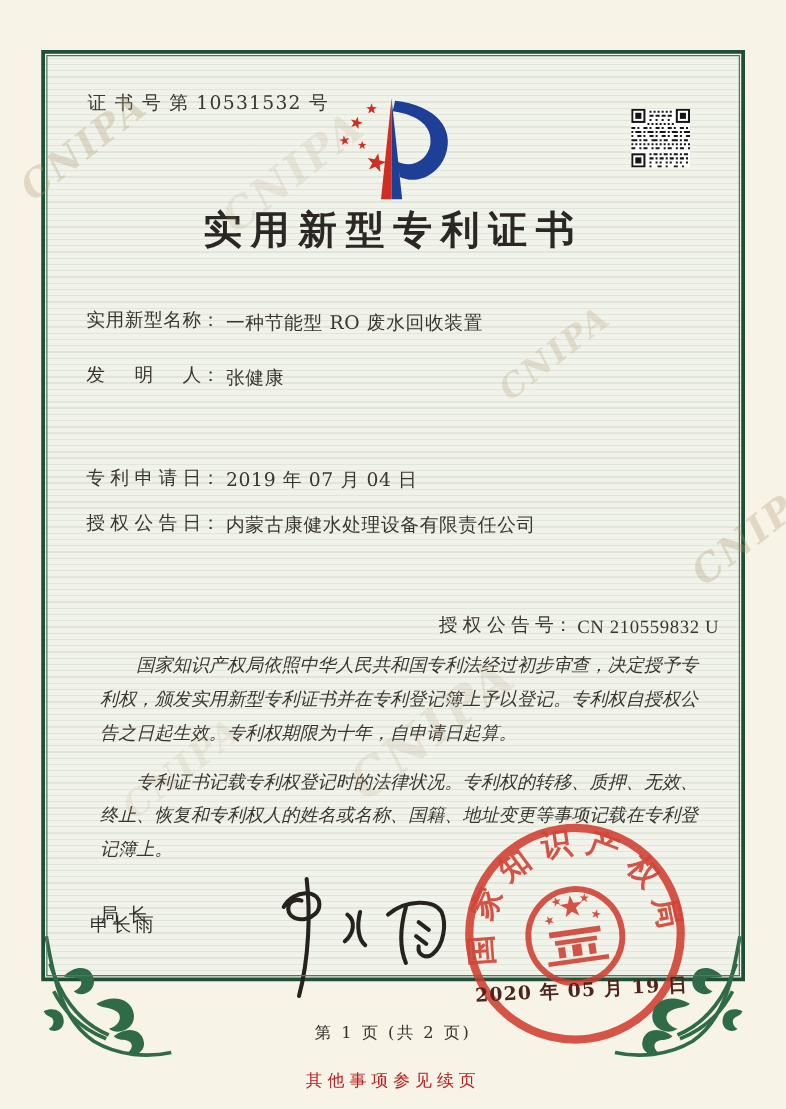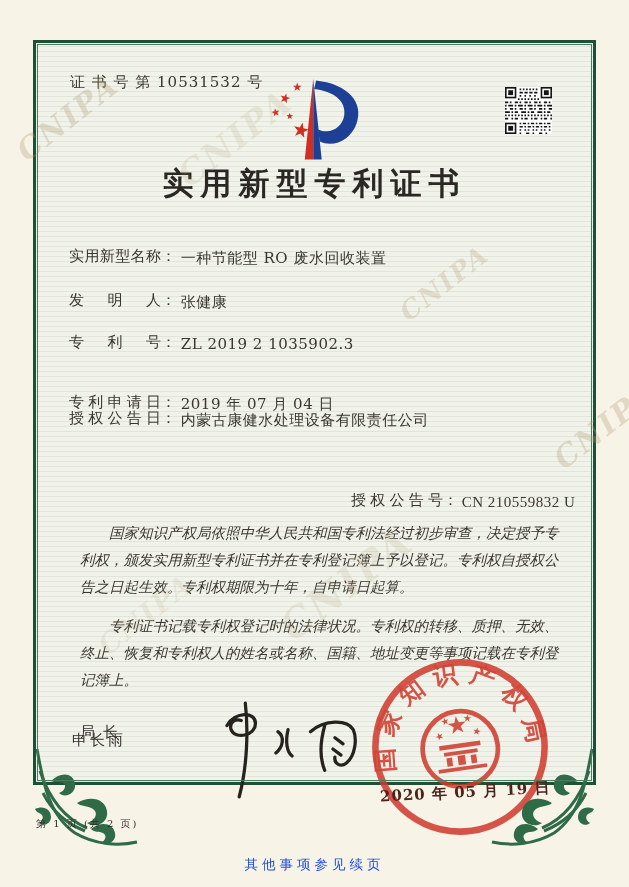--- a/index.html
+++ b/index.html
@@ -40,49 +40,49 @@
 
   .title {
     position:absolute; top:120px; left:0; width:100%; text-align:center;
     font-size:31px; font-weight:bold; letter-spacing:7px; color:#2b2824;
   }
 
   .frow { position:absolute; left:33px; width:510px; font-size:15px; color:#3a362f; }
   .flabel { display:inline-block; width:92px; text-align:justify; text-align-last:justify; vertical-align:top; }
   .colon  { vertical-align:top; }
   .fvalue { display:inline-block; max-width:394px; vertical-align:top; line-height:22px; letter-spacing:0.5px; }
-  .r1 { top:204px; } .r2 { top:248px; } .r3 { top:290px; } .r4 { top:330px;margin-top:20px; }
+  .r1 { top:204px; } .r2 { top:248px; } .r3 { top:290px; } .r4 { top:330px; }
   .r5 { top:366px; } .r6 { top:402px; } .r7 { top:448px; }
   .fcol2 { position:absolute; left:282px; top:0; white-space:nowrap;font-family:Liberation Serif, serif; }
 
   .paras {
     position:absolute; left:32px; top:466px; width:506px;
     font-size:14.5px; line-height:27px; font-style:italic; color:#3a362f;
   }
   .paras p { margin:12px; text-indent:2em;font-family:Liberation Mono, monospace; }
 
   .signer-title { position:absolute; left:44px; top:680px; font-size:15px; letter-spacing:8px; }
   .signer-name  { position:absolute; left:36px; top:688px; font-size:15px; letter-spacing:3px; }
   .signature    { position:absolute; left:158px; top:652px; width:180px; height:112px; }
 
   .seal { position:absolute; left:330px; top:610px; width:188px; height:188px; transform:rotate(-8deg); opacity:0.93; }
   .seal-date {
     position:absolute; left:344px; top:740px; font-size:15px; letter-spacing:1px;
     color:#4c241d; transform:rotate(-3deg); font-weight:bold;
   }
 
-  .pageno { position:absolute; top:774px; left:0; width:100%; font-size:10px; letter-spacing:2px; }
+  .pageno { position:absolute; top:774px; left:0; width:100%; text-align:center; font-size:13px; letter-spacing:2px; }
 
   .corner { position:absolute; width:112px; height:106px; }
   .corner-left  { left:-3px; top:700px; }
   .corner-right { right:-3px; top:700px; transform:scaleX(-1); }
 
   .continuation {
     position:absolute; top:856px; left:0; width:100%; text-align:center;
-    font-size:13.5px; letter-spacing:4px; color:#1d4ed8;
+    font-size:13.5px; letter-spacing:4px; color:#b91c1c;
   }
 </style>
 </head>
 <body>
 
 <div class="watermark w1">CNIPA</div>
 <div class="watermark w2">CNIPA</div>
 <div class="watermark w3">CNIPA</div>
 <div class="watermark w4">CNIPA</div>
 <div class="watermark w5">CNIPA</div>
@@ -145,24 +145,20 @@
 
   <div class="title">实用新型专利证书</div>
 
   <div class="frow r1">
     <span class="flabel">实用新型名称</span><span class="colon">：</span>
     <span class="fvalue">一种节能型 RO 废水回收装置</span>
   </div>
   <div class="frow r2">
     <span class="flabel">发明人</span><span class="colon">：</span>
     <span class="fvalue">张健康</span>
-  </div>
-  <div class="frow r3">
-    <span class="flabel">专利号</span><span class="colon">：</span>
-    <span class="fvalue">ZL 2019 2 1035902.3</span>
   </div>
   <div class="frow r4">
     <span class="flabel">专利申请日</span><span class="colon">：</span>
     <span class="fvalue">2019 年 07 月 04 日</span>
   </div>
   <div class="frow r5">
     <span class="flabel">授权公告日</span><span class="colon">：</span>
     <span class="fvalue">内蒙古康健水处理设备有限责任公司</span>
   </div>
   <div class="frow r7">

